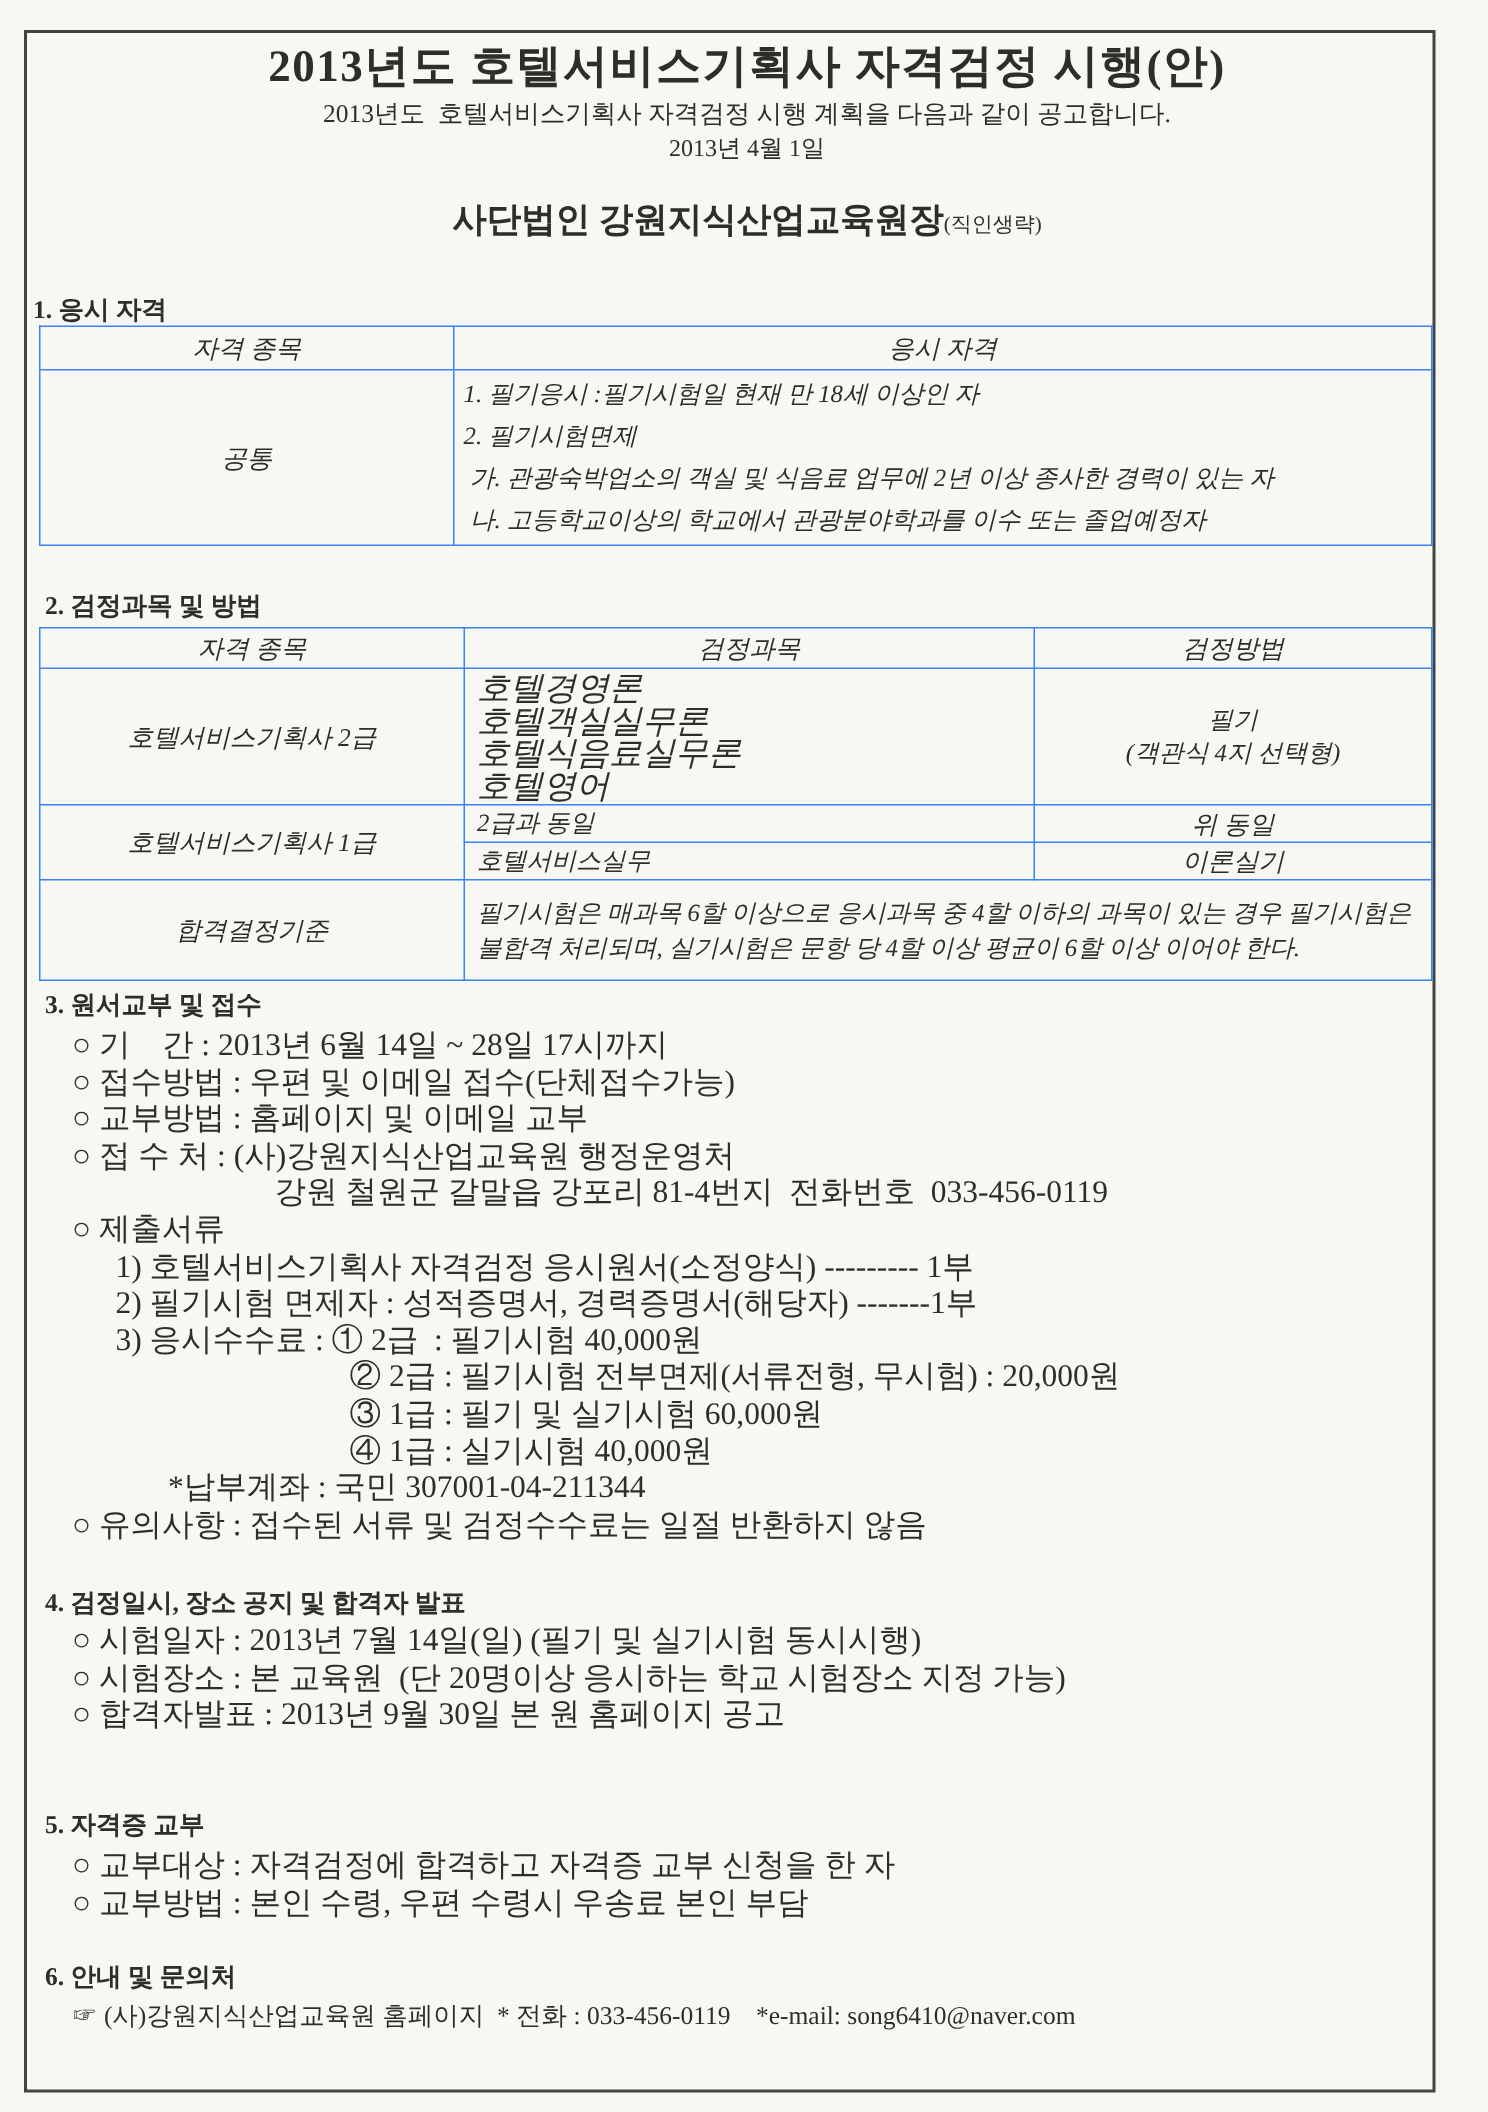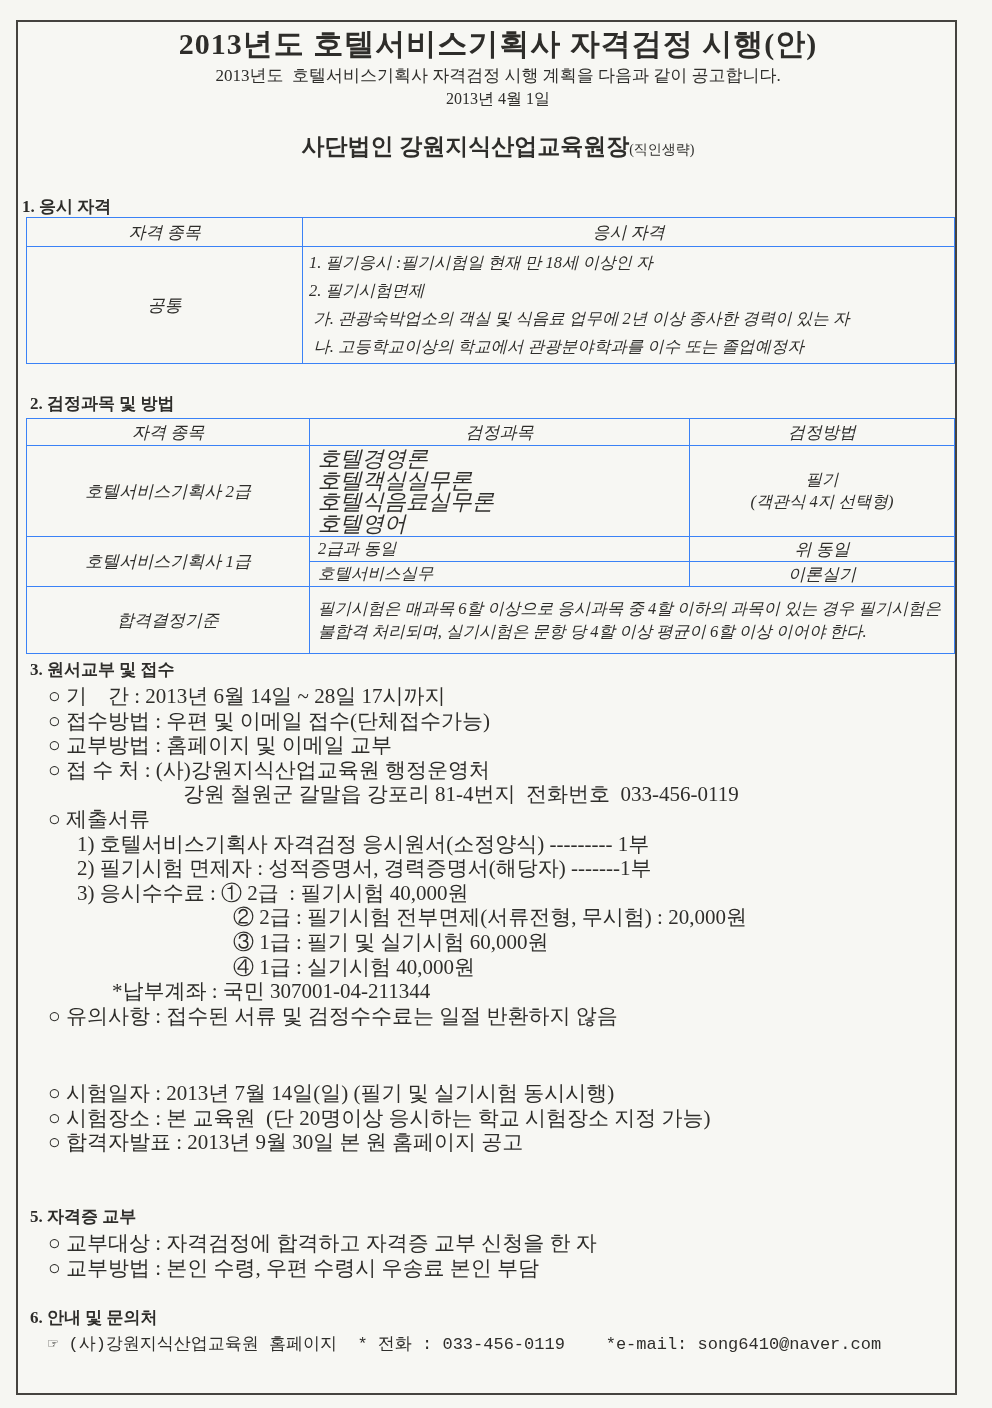--- a/index.html
+++ b/index.html
@@ -143,27 +143,28 @@
     <div class="line ix-b">1) 호텔서비스기획사 자격검정 응시원서(소정양식) --------- 1부</div>
     <div class="line ix-b">2) 필기시험 면제자 : 성적증명서, 경력증명서(해당자) -------1부</div>
     <div class="line ix-b">3) 응시수수료 : ① 2급  : 필기시험 40,000원</div>
     <div class="line ix-c">② 2급 : 필기시험 전부면제(서류전형, 무시험) : 20,000원</div>
     <div class="line ix-c">③ 1급 : 필기 및 실기시험 60,000원</div>
     <div class="line ix-c">④ 1급 : 실기시험 40,000원</div>
     <div class="line ix-d">*납부계좌 : 국민 307001-04-211344</div>
     <div class="line ix-a">○ 유의사항 : 접수된 서류 및 검정수수료는 일절 반환하지 않음</div>
   </div>
 
+  <div class="abs sec-heading" style="top:1057px;left:30px;">4. 검정일시, 장소 공지 및 합격자 발표</div>
   <div class="abs lines" style="top:1081px;">
     <div class="line ix-a">○ 시험일자 : 2013년 7월 14일(일) (필기 및 실기시험 동시시행)</div>
     <div class="line ix-a">○ 시험장소 : 본 교육원  (단 20명이상 응시하는 학교 시험장소 지정 가능)</div>
     <div class="line ix-a">○ 합격자발표 : 2013년 9월 30일 본 원 홈페이지 공고</div>
   </div>
 
   <div class="abs sec-heading" style="top:1205px;left:30px;">5. 자격증 교부</div>
   <div class="abs lines" style="top:1231px;">
     <div class="line ix-a">○ 교부대상 : 자격검정에 합격하고 자격증 교부 신청을 한 자</div>
     <div class="line ix-a">○ 교부방법 : 본인 수령, 우편 수령시 우송료 본인 부담</div>
   </div>
 
   <div class="abs sec-heading" style="top:1306px;left:30px;">6. 안내 및 문의처</div>
-  <div class="abs contact-line" style="top:1332px;left:48px;font-family:Liberation Mono, monospace;">☞ (사)강원지식산업교육원 홈페이지  * 전화 : 033-456-0119    *e-mail: song6410@naver.com</div>
+  <div class="abs contact-line" style="top:1332px;left:48px;">☞ (사)강원지식산업교육원 홈페이지  * 전화 : 033-456-0119    *e-mail: song6410@naver.com</div>
 </div>
 
 </body></html>

